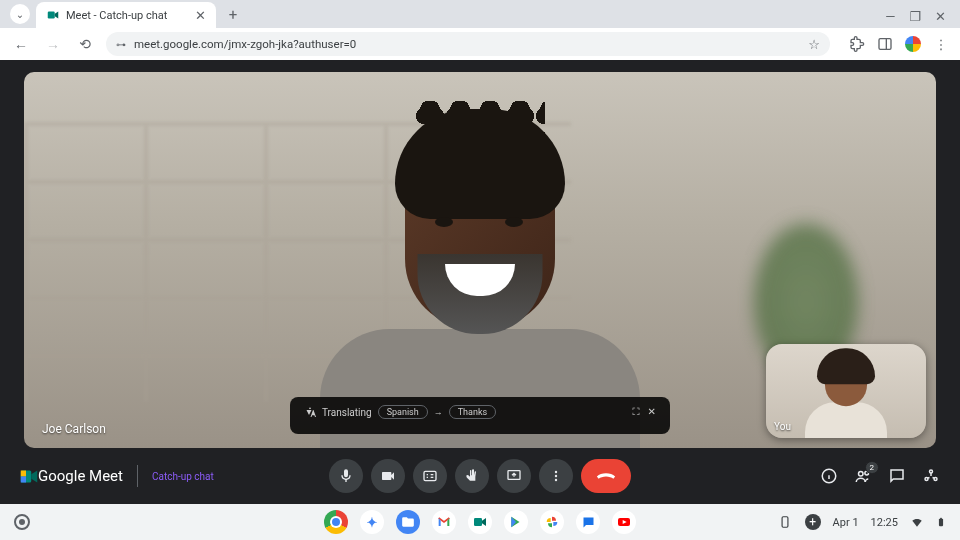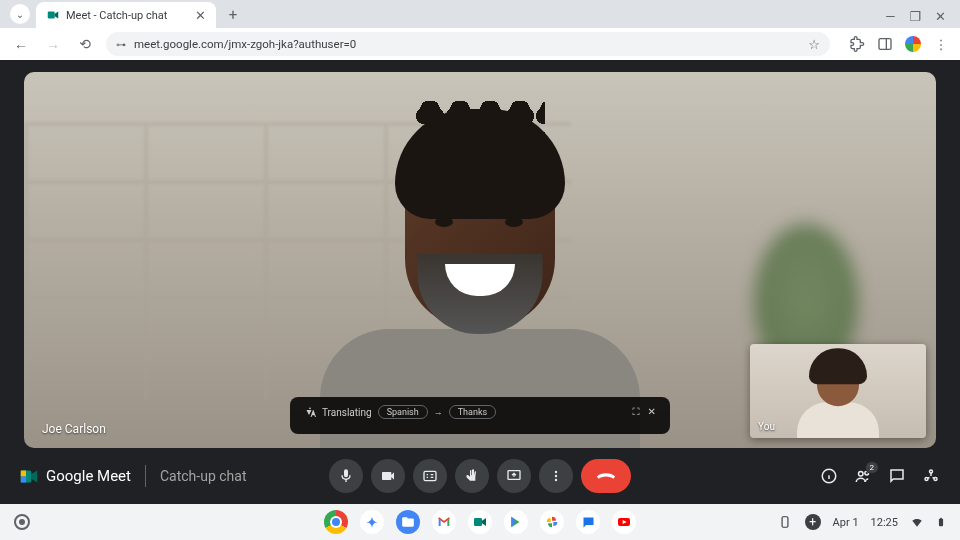--- a/index.html
+++ b/index.html
@@ -35,32 +35,32 @@
 .eye{position:absolute;top:128px;width:18px;height:10px;background:#1a1510;border-radius:50%}
 .eye.l{left:135px}.eye.r{left:205px}
 .shirt{position:absolute;left:50%;bottom:0;transform:translateX(-50%);width:320px;height:140px;background:#8a8680;border-radius:70px 70px 0 0}
 .name-tag{position:absolute;left:18px;bottom:12px;color:#fff;font-size:12px;text-shadow:0 1px 2px rgba(0,0,0,.6)}
 .caption-box{position:absolute;left:50%;bottom:14px;transform:translateX(-50%);background:rgba(0,0,0,.85);border-radius:8px;padding:8px 14px 10px 14px;width:380px;color:#fff}
 .cap-header{display:flex;align-items:center;gap:6px;font-size:10px;color:#ccc;margin-bottom:5px}
 .lang-chip{border:1px solid #5f6368;border-radius:10px;padding:1px 8px;font-size:9px}
 .cap-arrow{font-size:9px}
 .cap-controls{margin-left:auto;display:flex;gap:8px;font-size:10px;color:#ccc}
 .cap-text{font-size:12.5px}
-.self-view{position:absolute;right:10px;bottom:10px;width:176px;height:94px;border-radius:4px;overflow:hidden;background:linear-gradient(180deg,#ddd6cc 0%,#c5bdb1 100%);box-shadow:0 2px 8px rgba(0,0,0,.4)}
+.self-view{position:absolute;right:10px;bottom:10px;width:160px;height:94px;border-radius:16px;overflow:hidden;background:linear-gradient(180deg,#ddd6cc 0%,#c5bdb1 100%);box-shadow:0 2px 8px rgba(0,0,0,.4)}
 .self-person{position:absolute;left:50%;top:50%;transform:translate(-50%,-40%)}
 .self-head{width:42px;height:52px;background:#8b5a3c;border-radius:20px 20px 24px 24px;position:relative;margin:0 auto}
 .self-hair{position:absolute;top:-6px;left:-8px;right:-8px;height:36px;background:#2a1f18;border-radius:28px 28px 8px 8px}
 .self-body{width:82px;height:44px;background:#e8e2d8;border-radius:30px 30px 0 0;margin-top:-4px}
 .self-label{position:absolute;left:8px;bottom:6px;color:#fff;font-size:10px;text-shadow:0 1px 2px rgba(0,0,0,.7)}
 .bottom-bar{height:56px;display:flex;align-items:center;padding:0 20px}
-.brand{display:flex;align-items:center;gap:8px}
+.brand{display:flex;align-items:center;}
 .meet-logo{width:18px;height:15px}
 .brand-name{color:#fff;font-size:15px;font-weight:400}
 .divider{width:1px;height:22px;background:#5f6368;margin:0 14px}
-.meeting-name{color:#a3a3a3;font-size:14px}
+.meeting-name{color:#8b5cf6;font-size:10px}
 .center-controls{position:absolute;left:50%;transform:translateX(-50%);display:flex;gap:8px}
 .ctrl{width:34px;height:34px;border-radius:50%;background:#3c4043;display:flex;align-items:center;justify-content:center;color:#e8eaed}
 .ctrl.hangup{width:50px;border-radius:17px;background:#ea4335}
 .right-controls{margin-left:auto;display:flex;gap:16px;align-items:center;color:#e8eaed}
 .right-ctrl{position:relative;display:flex;align-items:center;justify-content:center}
 .badge{position:absolute;top:-6px;right:-7px;background:#3c4043;color:#fff;font-size:8px;border-radius:8px;padding:1px 4px;border:1px solid #202124}
 .shelf{height:36px;background:#f1f3f4;display:flex;align-items:center;padding:0 14px;position:relative}
 .shelf-launcher{width:16px;height:16px;border:2px solid #5f6368;border-radius:50%;position:relative}
 .shelf-launcher::after{content:"";position:absolute;inset:3px;border-radius:50%;background:#5f6368}
 .shelf-center{position:absolute;left:50%;transform:translateX(-50%);display:flex;gap:12px;align-items:center}

